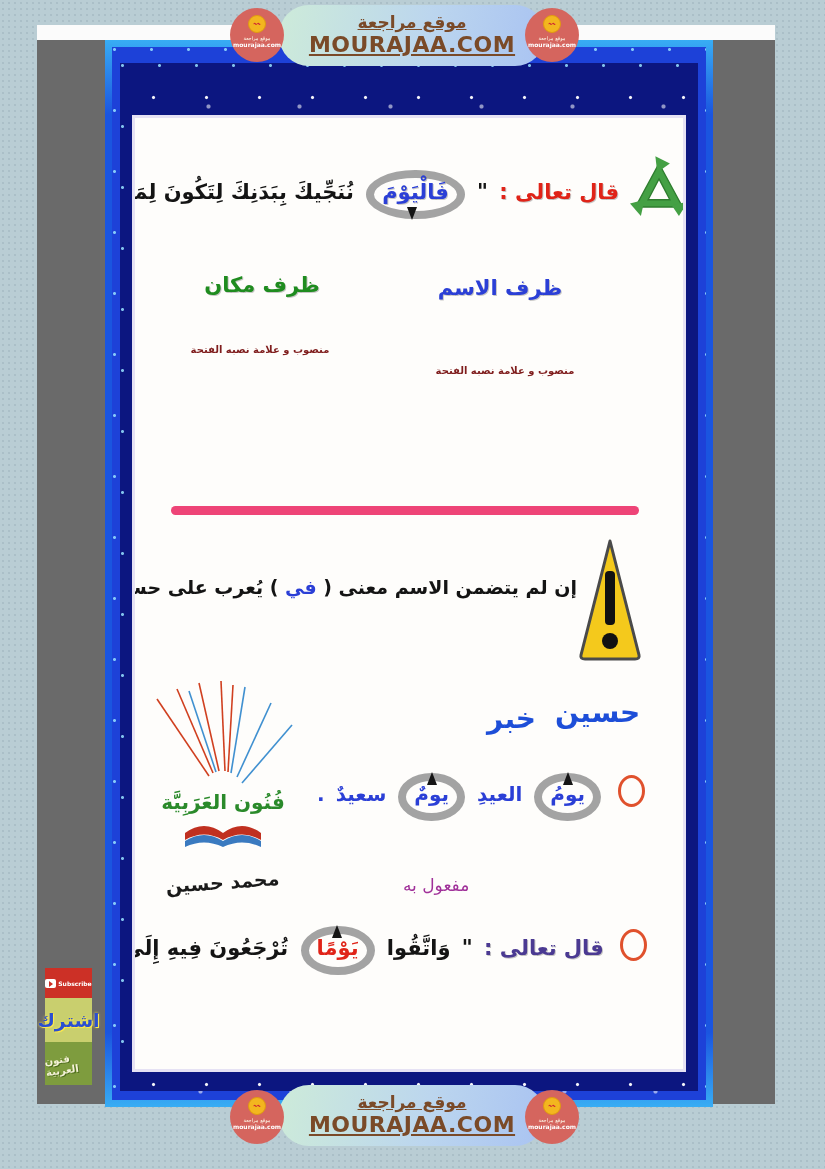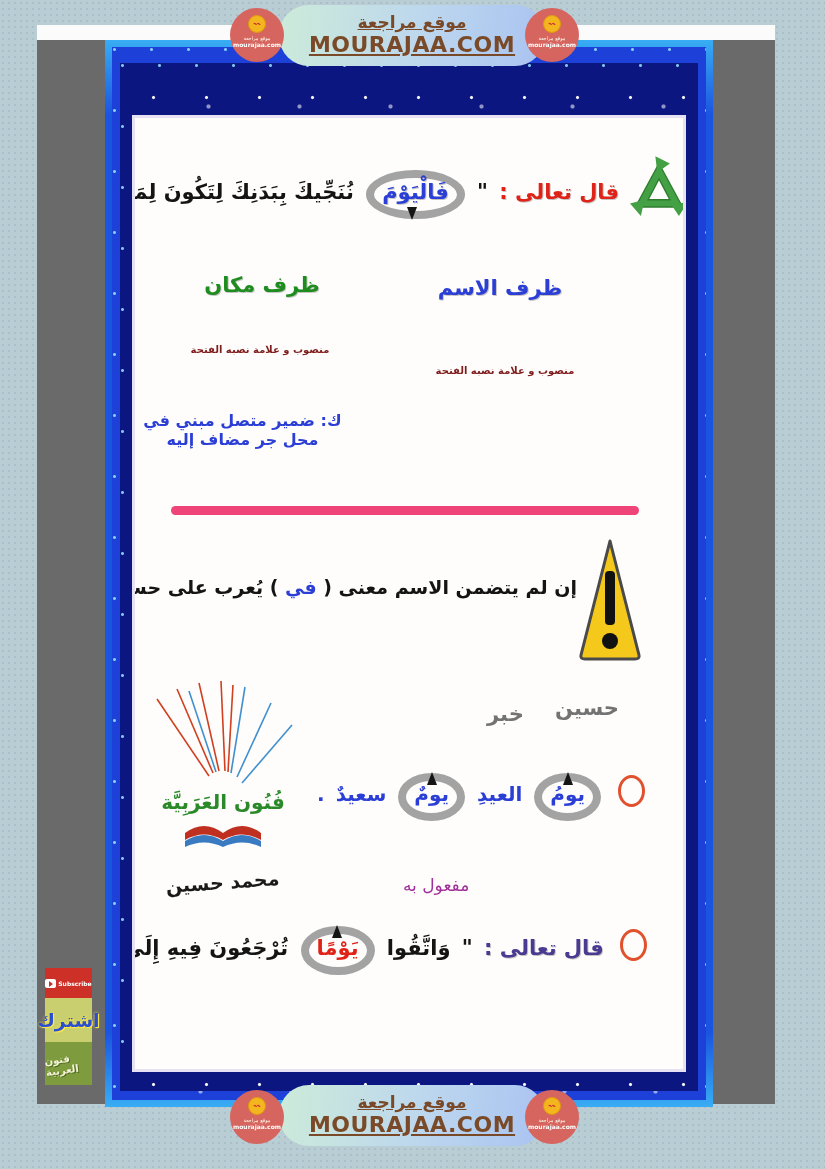--- a/index.html
+++ b/index.html
@@ -53,21 +53,21 @@
   .red-oval{display:inline-block;width:21px;height:26px;border:3px solid #e0512d;border-radius:50%;
     vertical-align:-6px;margin:0 0 0 7px;}
   
   .verse1{top:52px;right:62px;font-size:21px;font-weight:bold;line-height:1.9;}
   .zarf{font-size:21px;font-weight:bold;}
   .case-note{font-size:10px;font-weight:bold;color:#7f1d1d;}
   .pronoun-note{font-size:16px;font-weight:bold;color:#2b3fd6;}
   .pink-line{left:36px;top:388px;width:468px;height:9px;border-radius:6px;background:#ee4477;}
   .warning-text{left:26px;top:458px;width:416px;font-size:19px;font-weight:bold;color:#141414;
     direction:rtl;text-align:center;white-space:nowrap;}
-  .ex-label{font-size:21px;font-weight:bold;color:#737373;}
+  .ex-label{font-size:28px;font-weight:bold;color:#1d4ed8;}
   .example-row{right:38px;top:655px;font-size:20px;font-weight:bold;color:#2b3fd6;}
   .maful-label{left:268px;top:757px;font-size:17px;font-weight:normal;color:#a03099;}
   .verse2{right:36px;top:808px;font-size:21px;font-weight:bold;}
   
   .subscribe{left:45px;top:968px;width:47px;height:120px;font-weight:bold;}
   .sub-red{height:30px;background:#cc3026;display:flex;align-items:center;justify-content:center;gap:2px;}
   .yt-box{width:11px;height:9px;background:#fff;border-radius:2px;position:relative;}
   .yt-box::after{content:"";position:absolute;left:4px;top:2px;border:3px solid transparent;border-left:4px solid #cc3026;}
   .sub-red span{color:#fff;font-size:6px;}
   .sub-mid{height:44px;background:#c9cf6e;display:flex;align-items:center;justify-content:center;}
@@ -104,21 +104,20 @@
             
             
             
             
           </div>
 
           <div class="abs zarf c-blue shadowed" style="left:300px;top:158px;width:130px;text-align:center;">ظرف الاسم</div>
           <div class="abs zarf c-green shadowed" style="left:62px;top:155px;width:130px;text-align:center;">ظرف مكان</div>
           <div class="abs rtl case-note" style="left:285px;top:247px;width:170px;text-align:center;white-space:normal;">منصوب و علامة نصبه الفتحة</div>
           <div class="abs rtl case-note" style="left:45px;top:226px;width:160px;text-align:center;white-space:normal;">منصوب و علامة نصبه الفتحة</div>
-          <div class="abs rtl pronoun-note" style="left:0px;top:293px;width:215px;text-align:center;white-space:normal;">ك: ضمير متصل مبني في محل جر مضاف إليه</div>
 
           <div class="abs pink-line"></div>
 
           <svg class="abs" style="left:443px;top:417px;width:64px;height:128px;" viewBox="0 0 64 128">
             <path d="M32 6 L61 120 Q62 124 57 124 L7 124 Q2 124 3 120 Z" fill="#f4c91c" stroke="#4a4a4a" stroke-width="3" stroke-linejoin="round"></path>
             <rect x="27" y="36" width="10" height="54" rx="4" fill="#111"></rect>
             <circle cx="32" cy="106" r="8" fill="#111"></circle>
           </svg>
           <div class="abs warning-text">
             <span>إن لم يتضمن الاسم معنى (</span>

